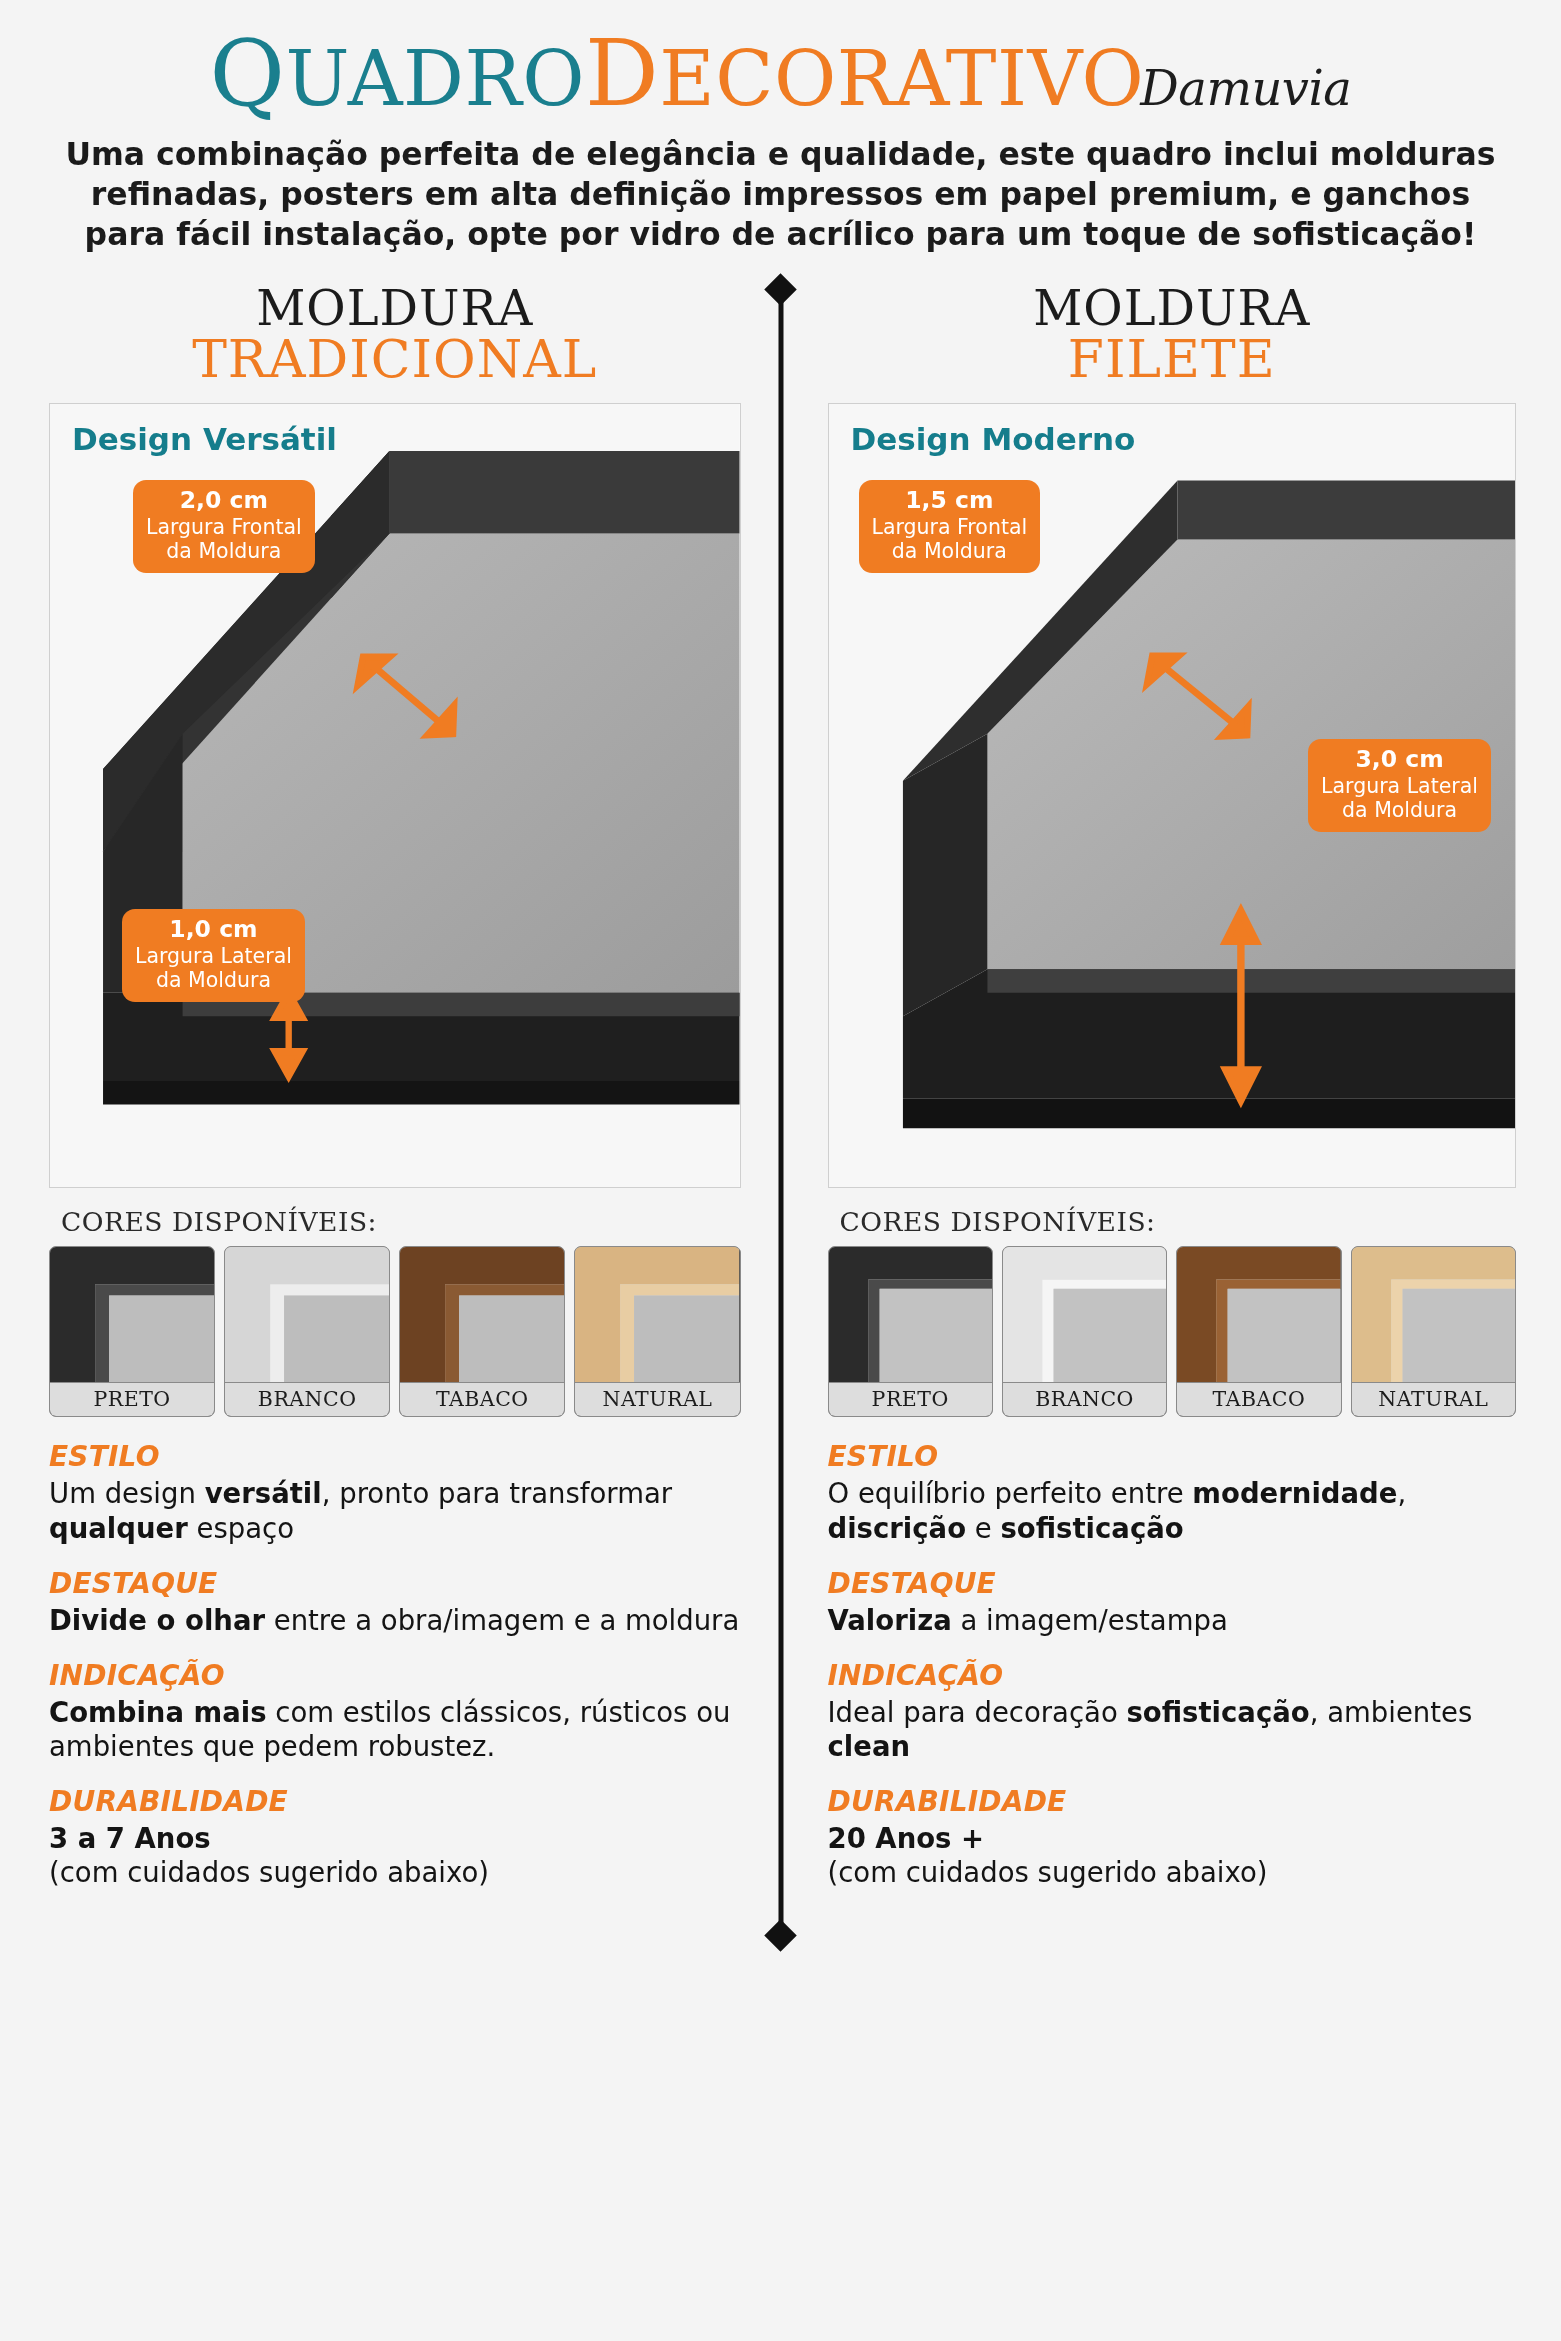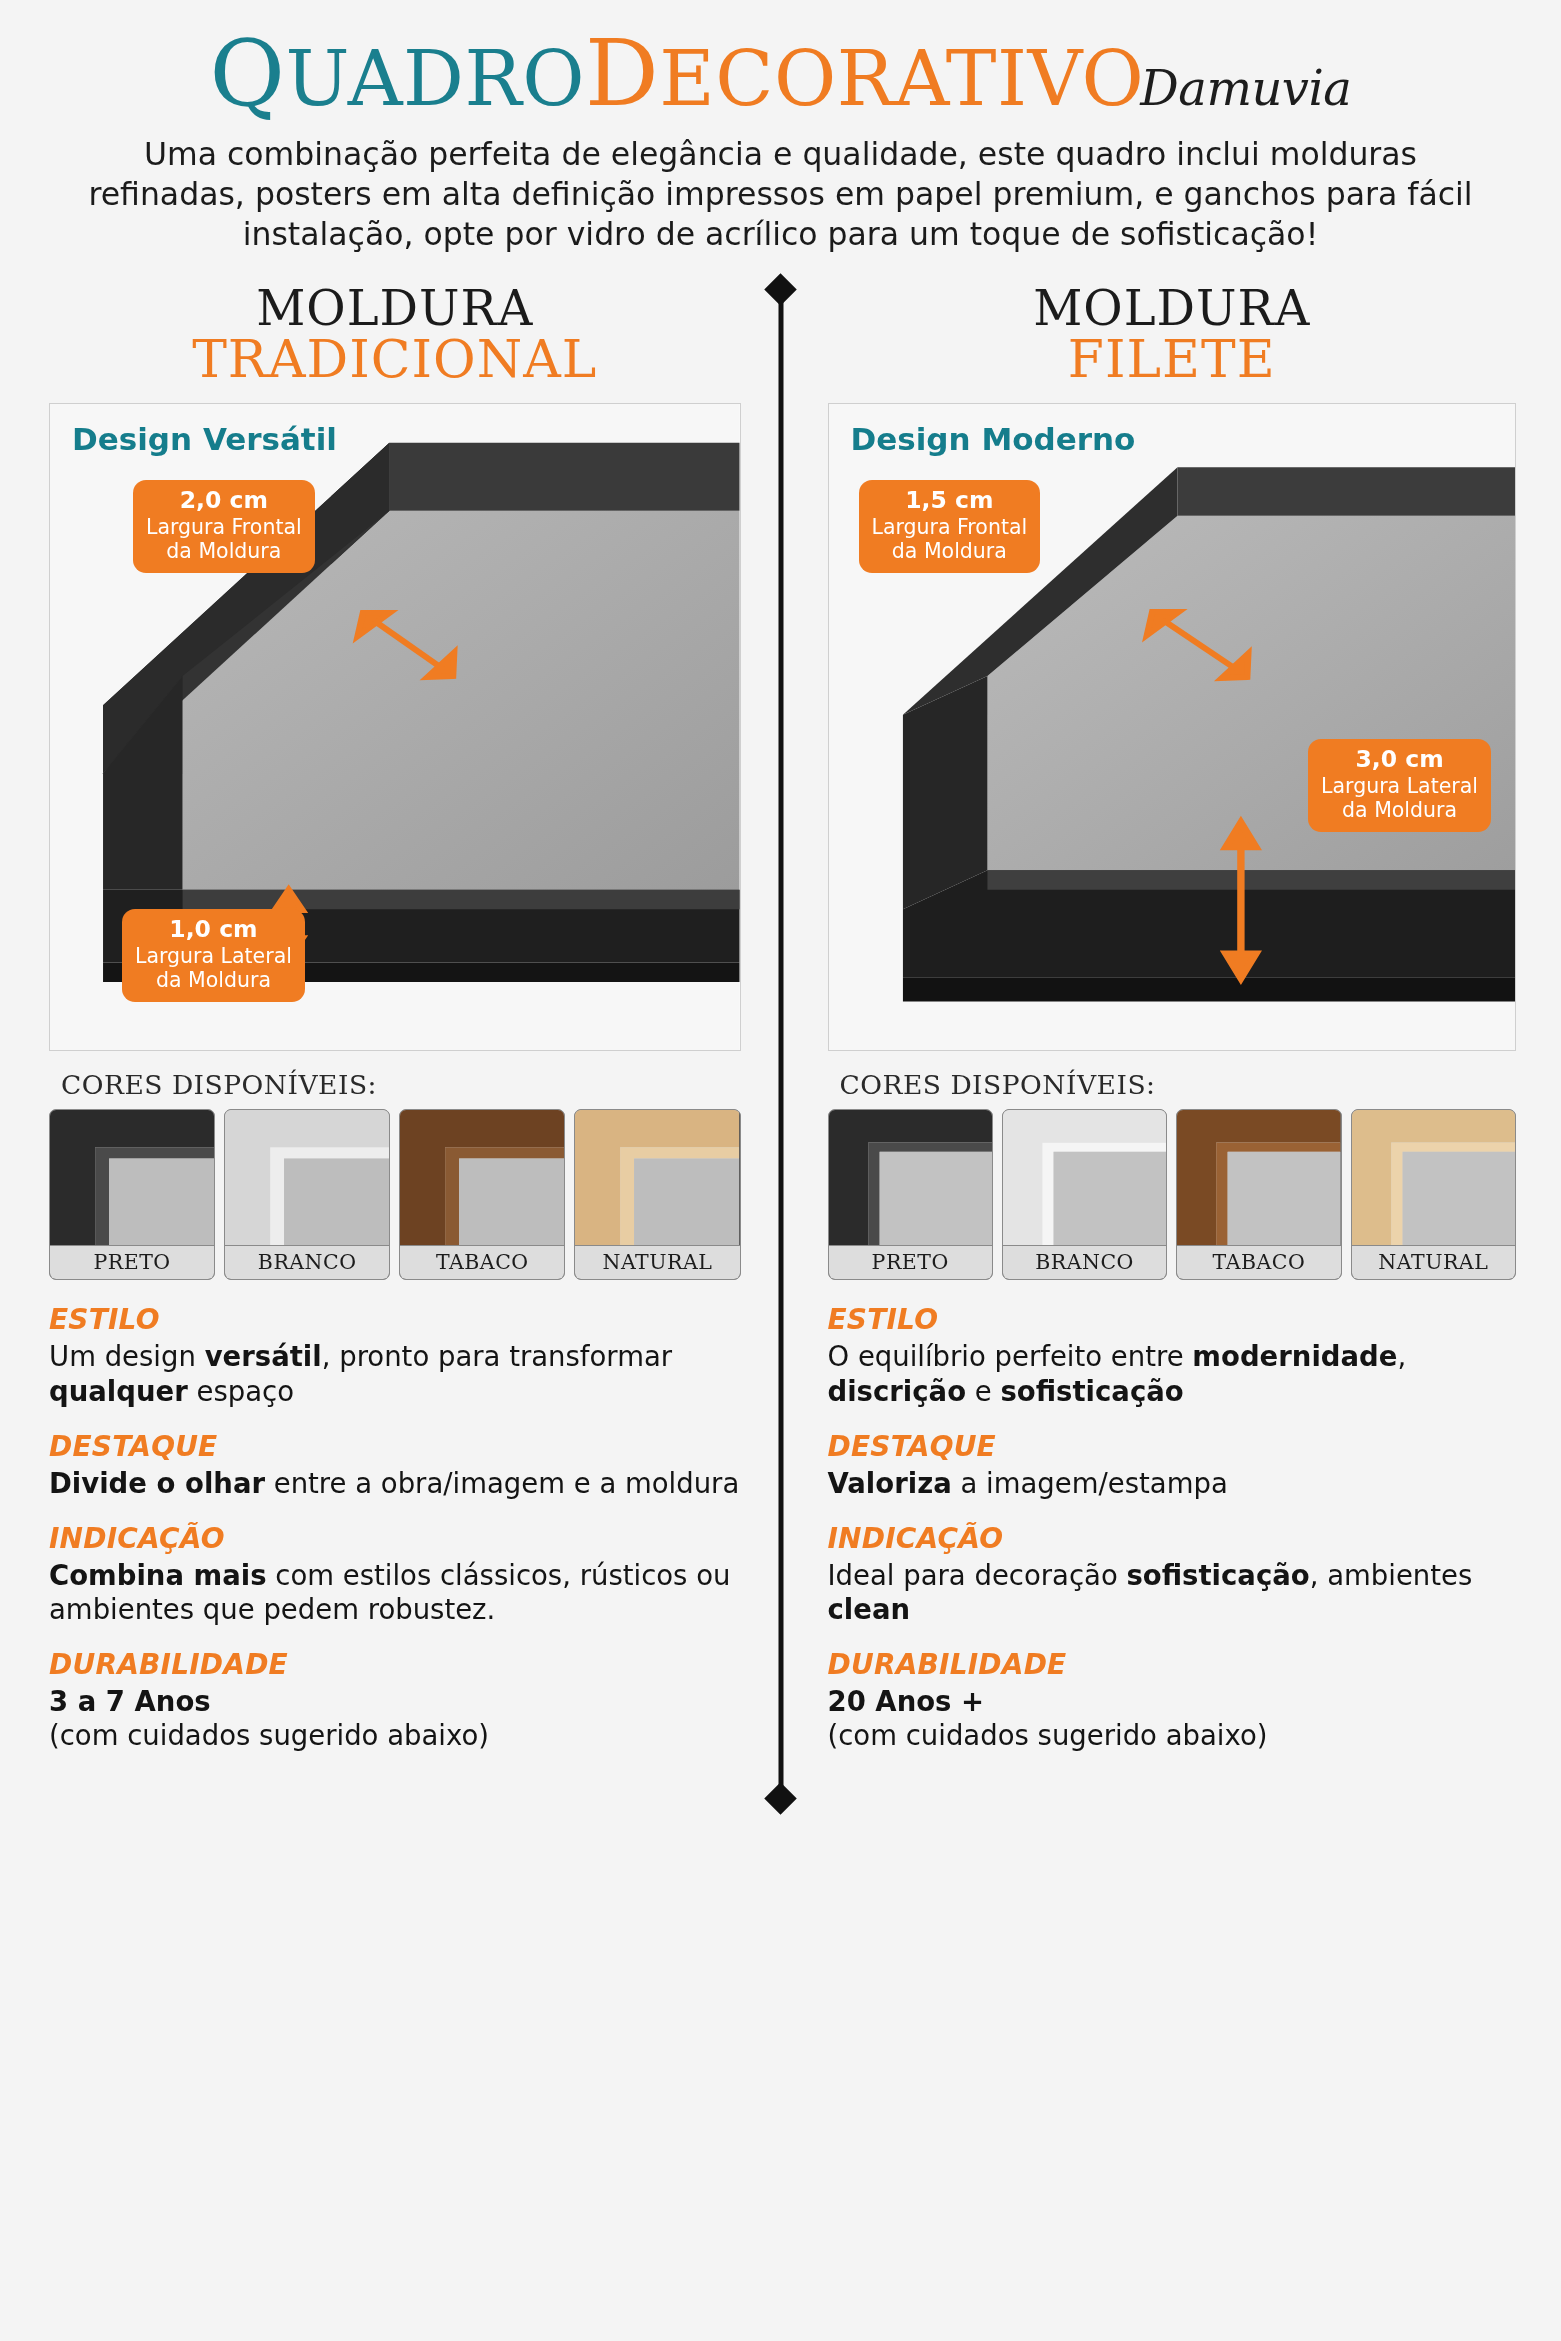--- a/index.html
+++ b/index.html
@@ -49,20 +49,21 @@
     margin-left: -4px;
   }
 
   .intro {
     text-align: center;
     font-size: 31.5px;
     line-height: 1.28;
     color: #1b1b1b;
     padding: 0 30px;
     margin-bottom: 30px;
+    font-weight: bold;
   }
 
   
   .columns {
     display: flex;
     position: relative;
     align-items: flex-start;
   }
   .col {
     width: 50%;
@@ -108,21 +109,21 @@
     display: block;
     font-size: 52px;
     color: #f07c22;
     letter-spacing: 1px;
   }
 
   
   .diagram {
     position: relative;
     width: 100%;
-    height: 648px;
+    height: 785px;
     background: #fbfbfb;
     border: 1.5px solid #cfcfcf;
     overflow: hidden;
   }
   .diagram .design-label {
     position: absolute;
     top: 17px;
     left: 22px;
     font-size: 31px;
     font-weight: bold;

